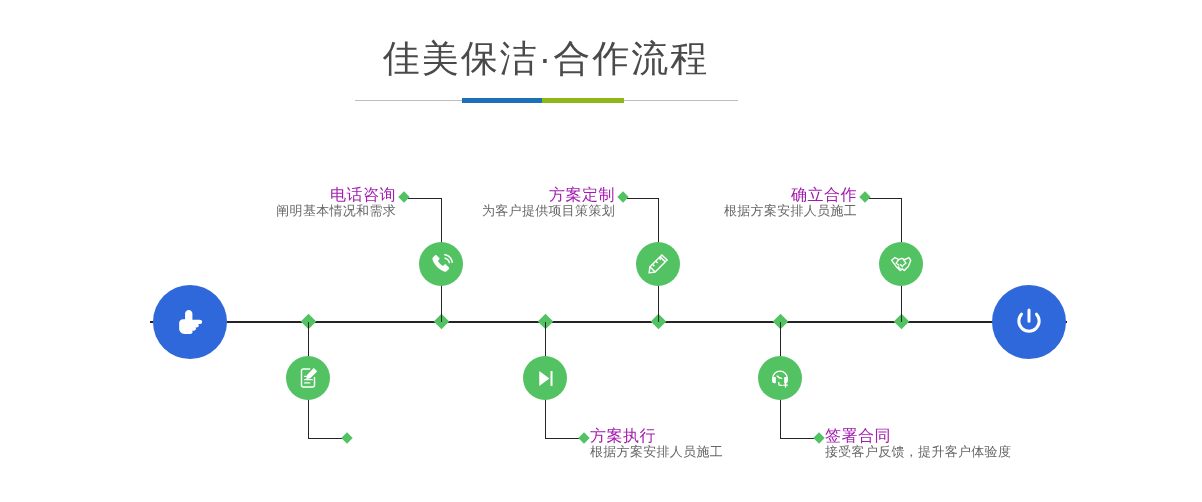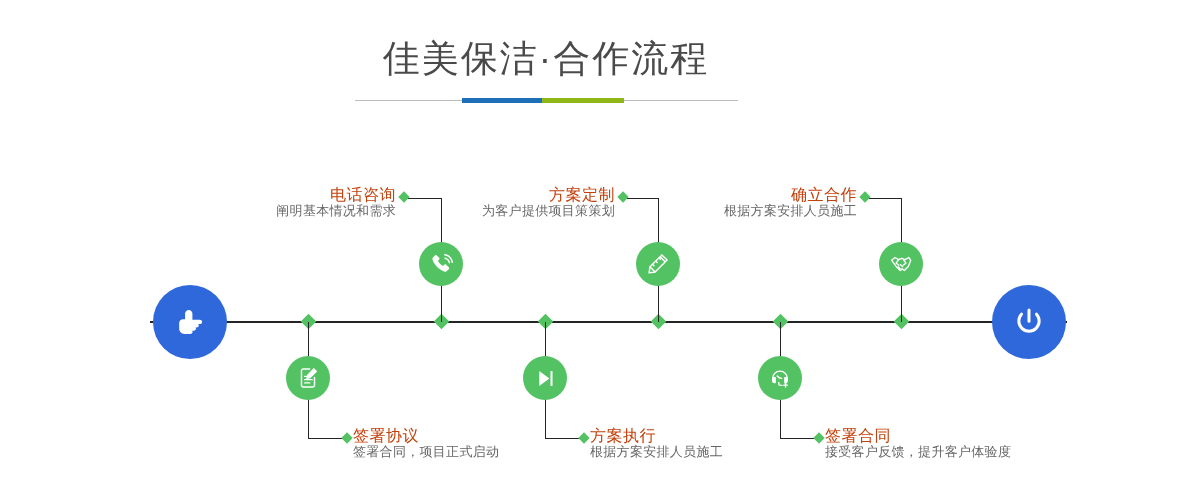--- a/index.html
+++ b/index.html
@@ -131,21 +131,21 @@
     transform: rotate(45deg);
   }
 
   .step-label {
     position: absolute;
     white-space: nowrap;
   }
   .step-label .title {
     display: block;
     font-size: 16px;
-    color: #c2410c;
+    color: #a21caf;
     letter-spacing: 0.5px;
     line-height: 1.1;
   }
   .step-label .desc {
     display: block;
     margin-top: 0;
     font-size: 13px;
     color: #666666;
     letter-spacing: 0.3px;
     line-height: 1.1;
@@ -215,24 +215,20 @@
     <div class="step-node" style="left:286px; top:356px;">
       <span>
         <svg width="26" height="26" viewBox="0 0 32 32" fill="none" stroke="#ffffff" stroke-width="1.8" stroke-linecap="round" stroke-linejoin="round">
           <path d="M24 15.5V25a2 2 0 0 1-2 2H10a2 2 0 0 1-2-2V7a2 2 0 0 1 2-2h8"></path>
           <path d="M12 14h7"></path>
             <path d="M12 18h9"></path>
             <path d="M12 22h6"></path>
           <path d="M23.2 4.6 26.4 7.8 18.6 15.6l-4 1 1-4z" fill="#ffffff" stroke="#ffffff" stroke-width="1.4"></path>
         </svg>
       </span>
-    </div>
-    <div class="step-label below" style="left:353px; top:427px;">
-      <span class="title">签署协议</span>
-      <span class="desc">签署合同，项目正式启动</span>
     </div>
 
     <div class="marker" style="left:653px; top:316px;"></div>
     <div class="connector v" style="left:658px; top:198px; height:124px;"></div>
     <div class="connector h" style="left:624px; top:198px; width:35px;"></div>
     <div class="marker" style="left:619px; top:193px; width:8px; height:8px;"></div>
     <div class="step-node" style="left:636px; top:242px;">
       <span>
         <svg width="26" height="26" viewBox="0 0 32 32" fill="none" stroke="#ffffff" stroke-width="1.8" stroke-linejoin="round">
           <path d="M20.8 4.8 27.2 11.2 12.5 25.9l-7.4 1 1-7.4z"></path>

